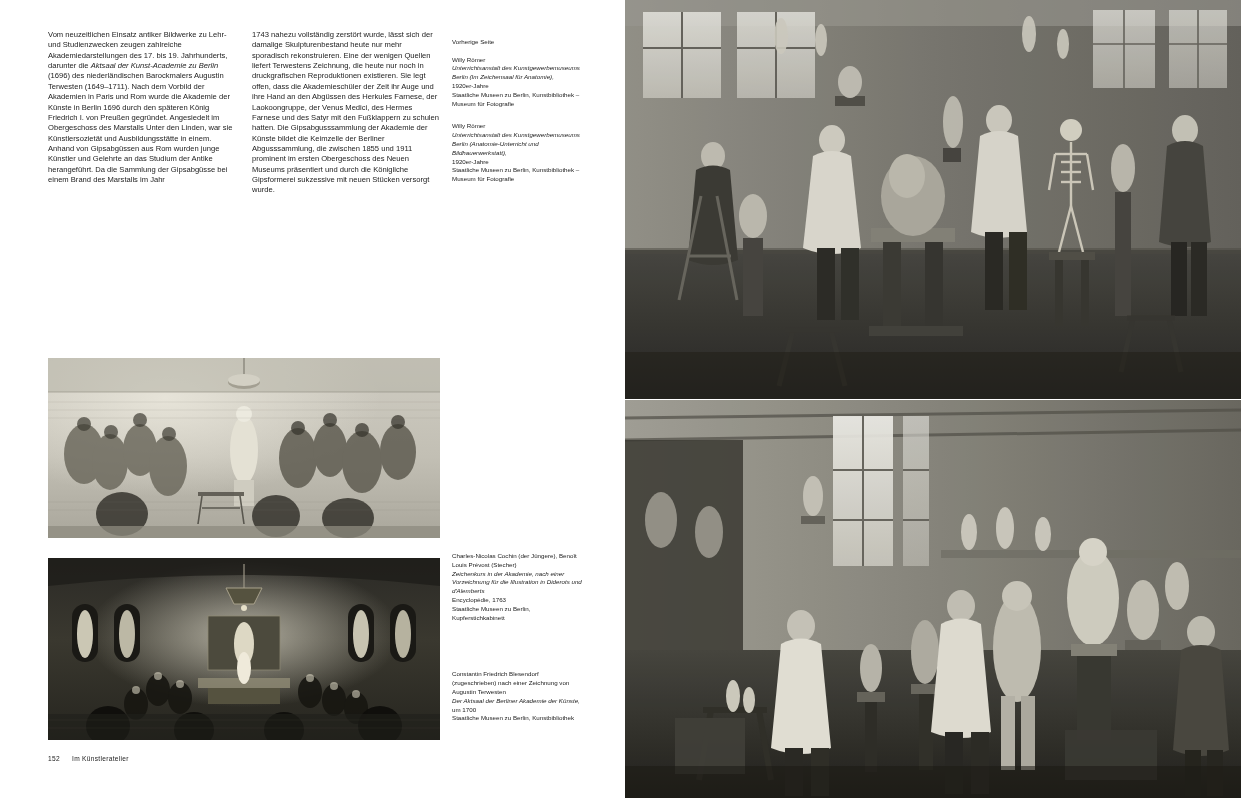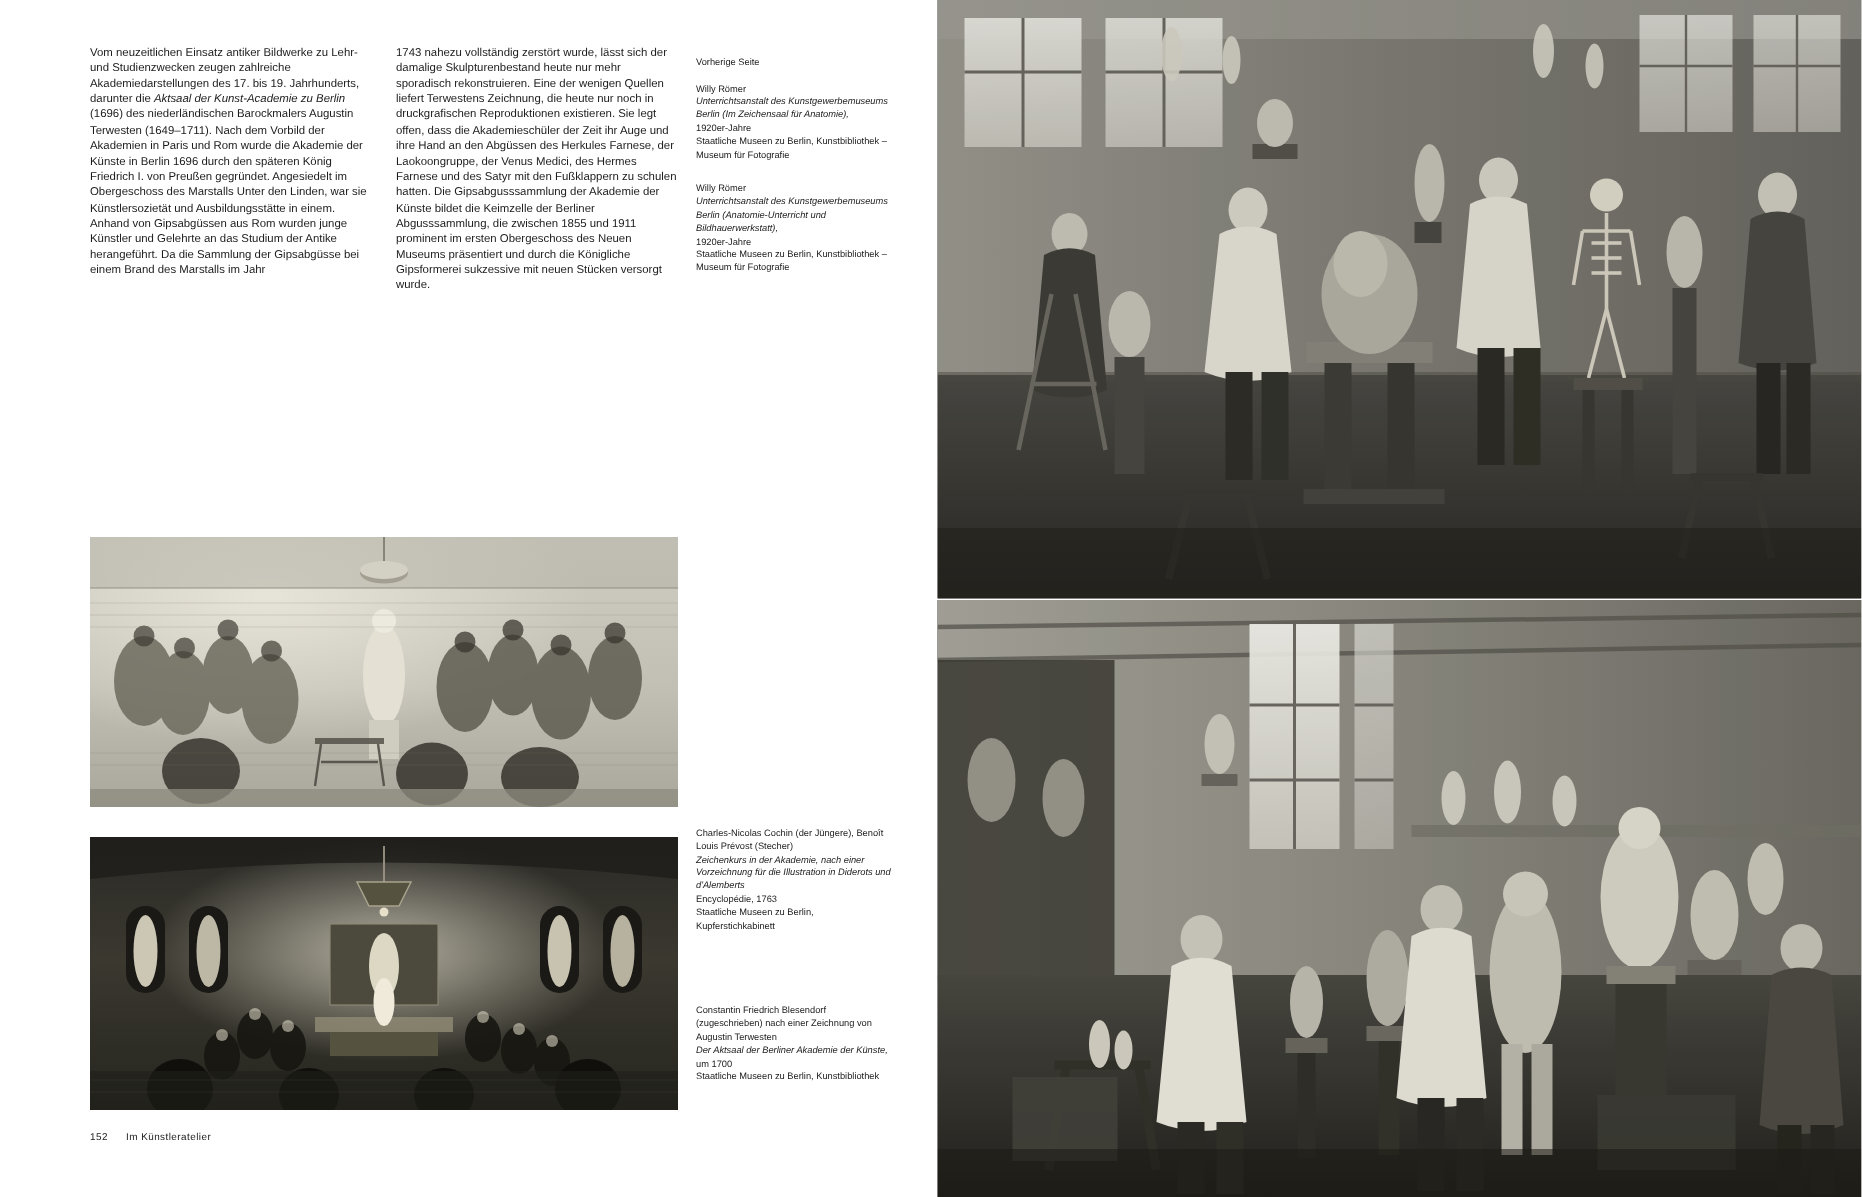--- a/index.html
+++ b/index.html
@@ -17,21 +17,21 @@
   }
   .spread {
     position: relative;
     width: 1241px;
     height: 798px;
   }
 
   
   .page-left {
     position: absolute;
-    left: 12px; top: 0;
+    left: 0; top: 0;
     width: 614px; height: 798px;
     background: #ffffff;
   }
 
   .text-columns {
     position: absolute;
     left: 48px;
     top: 30px;
     width: 392px;
     display: flex;

